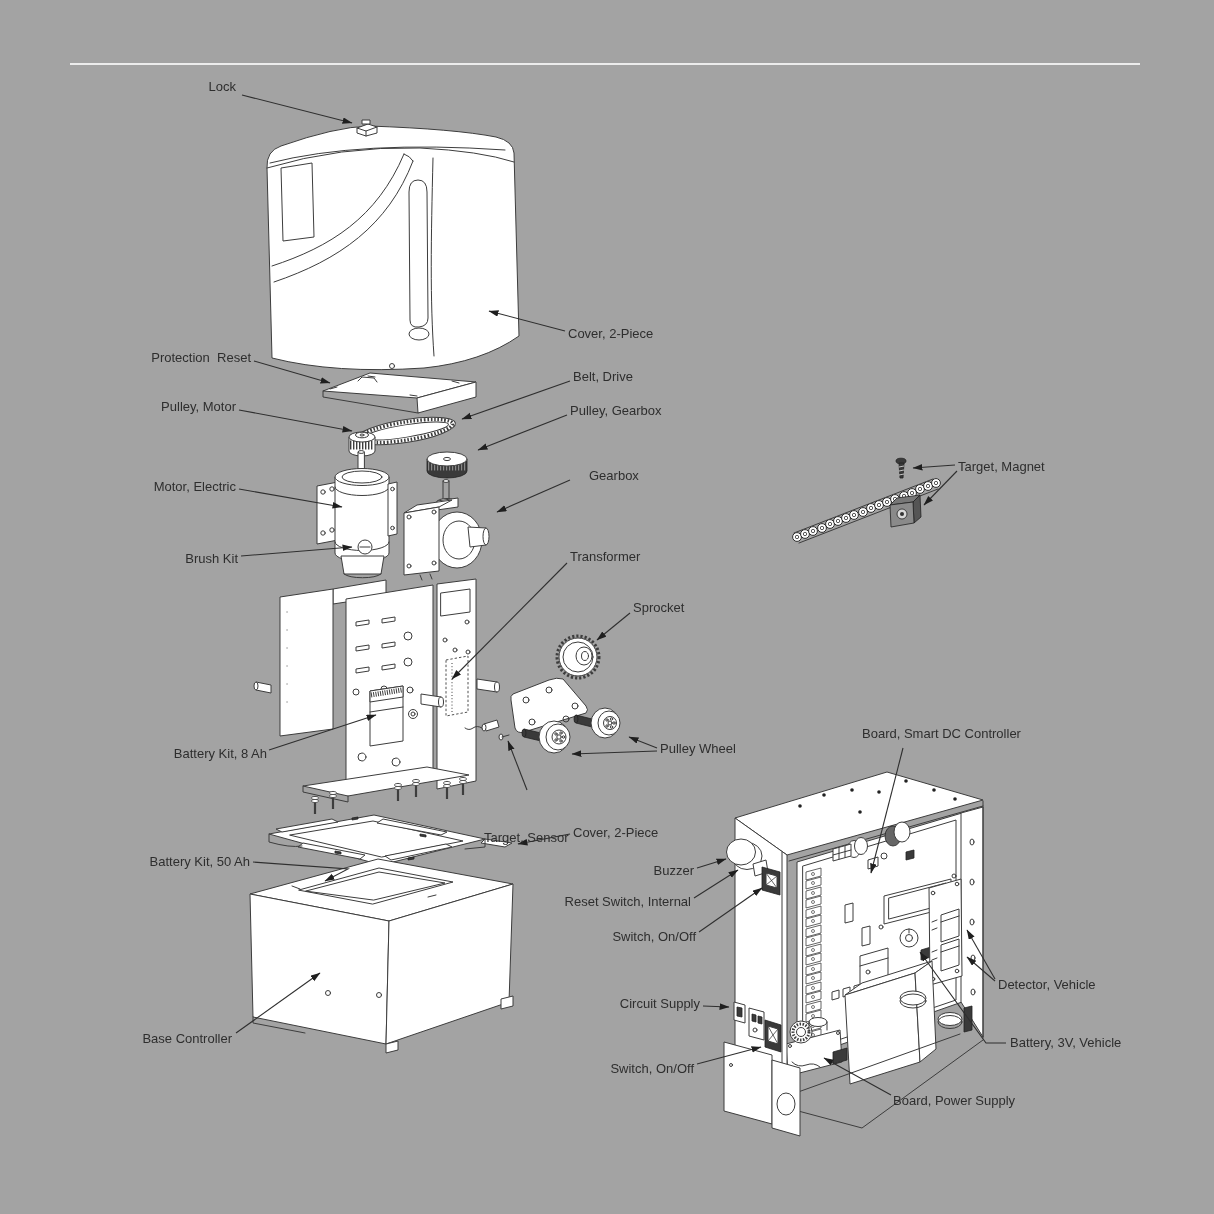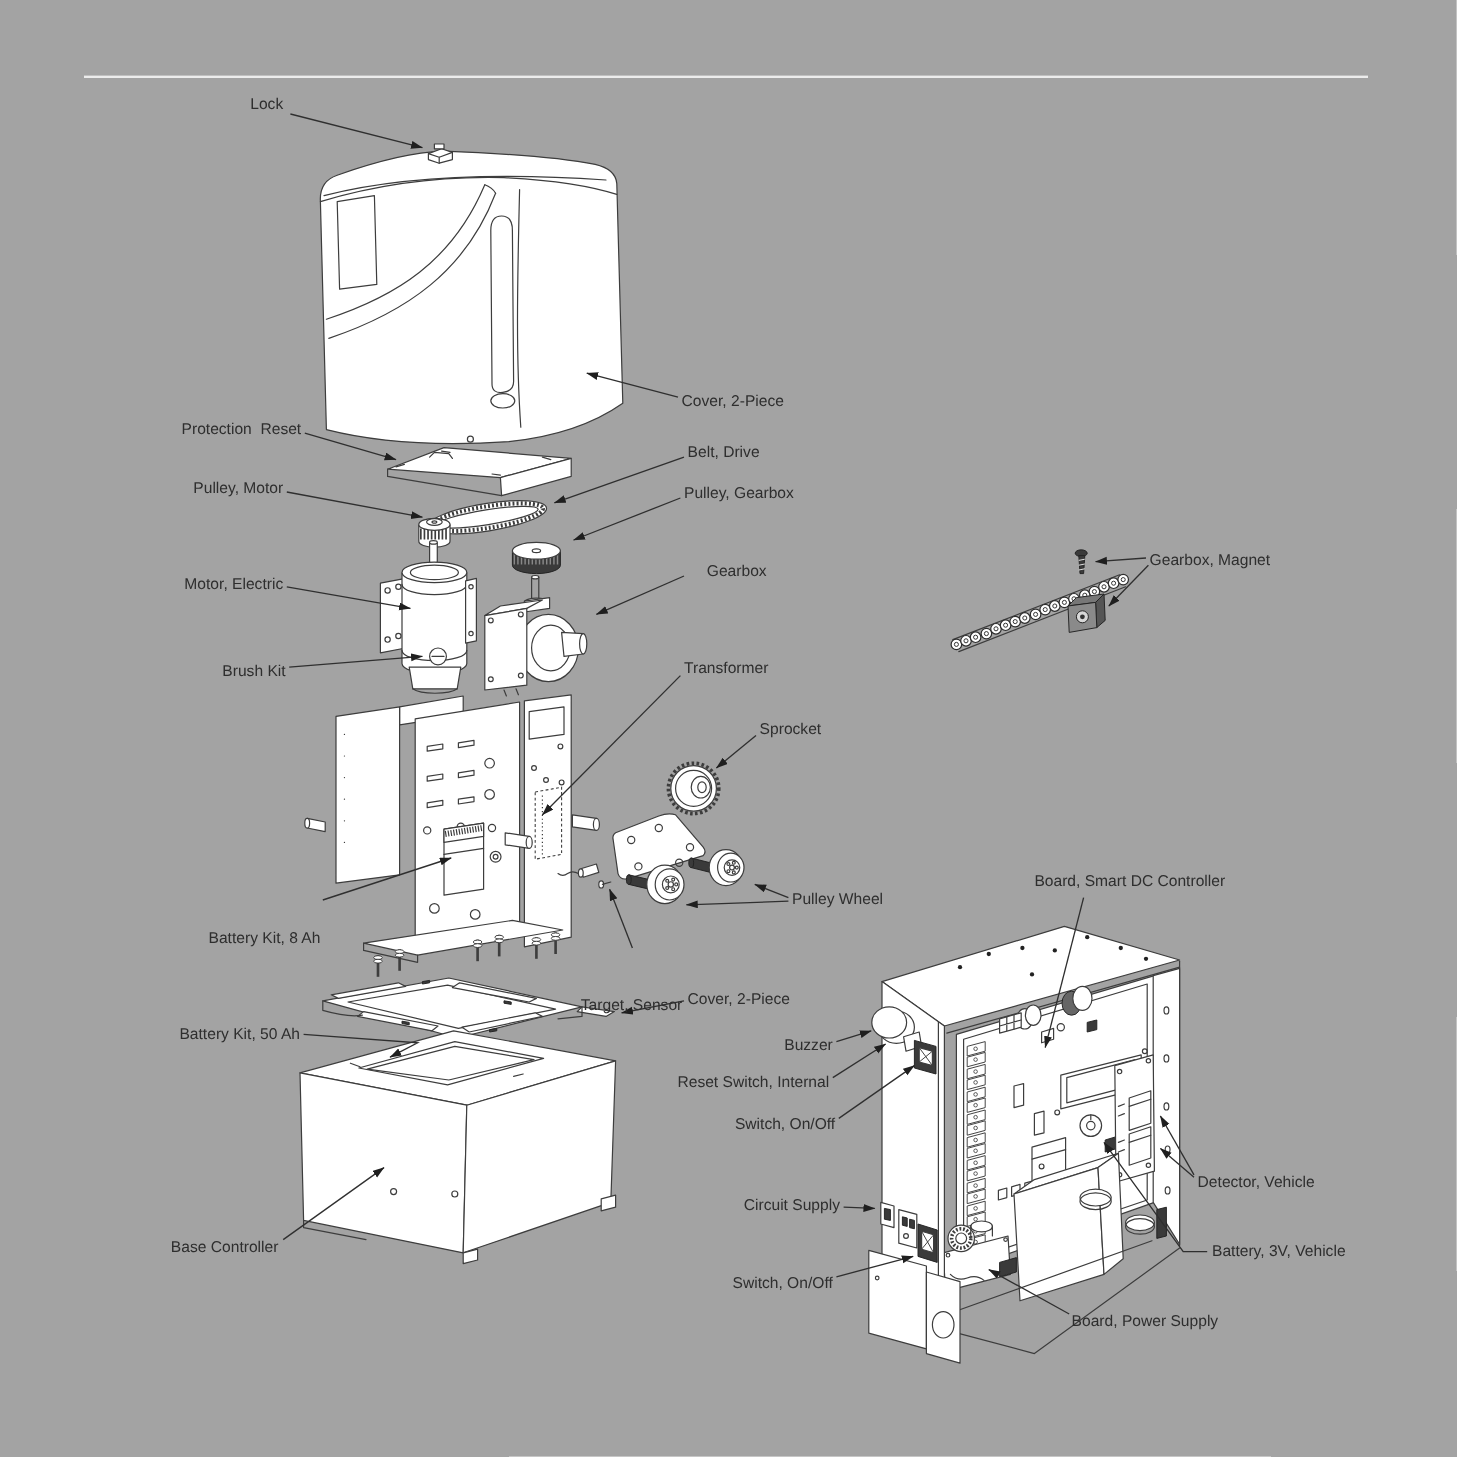--- a/index.html
+++ b/index.html
@@ -482,22 +482,22 @@
   <div class="lbl" style="left:568px;top:326px">Cover, 2-Piece</div>
   <div class="lbl r" style="left:251px;top:350px">Protection  Reset</div>
   <div class="lbl" style="left:573px;top:369px">Belt, Drive</div>
   <div class="lbl r" style="left:236px;top:399px">Pulley, Motor</div>
   <div class="lbl" style="left:570px;top:403px">Pulley, Gearbox</div>
   <div class="lbl r" style="left:236px;top:479px">Motor, Electric</div>
   <div class="lbl" style="left:589px;top:468px">Gearbox</div>
   <div class="lbl r" style="left:238px;top:551px">Brush Kit</div>
   <div class="lbl" style="left:570px;top:549px">Transformer</div>
   <div class="lbl" style="left:633px;top:600px">Sprocket</div>
-  <div class="lbl" style="left:958px;top:459px">Gearbox, Magnet</div>
-  <div class="lbl r" style="left:267px;top:774px">Battery Kit, 8 Ah</div>
+  <div class="lbl" style="left:958px;top:459px">Target, Magnet</div>
+  <div class="lbl r" style="left:267px;top:746px">Battery Kit, 8 Ah</div>
   <div class="lbl" style="left:660px;top:741px">Pulley Wheel</div>
   <div class="lbl" style="left:484px;top:830px">Target, Sensor</div>
   <div class="lbl" style="left:573px;top:825px">Cover, 2-Piece</div>
   <div class="lbl r" style="left:250px;top:854px">Battery Kit, 50 Ah</div>
   <div class="lbl r" style="left:232px;top:1031px">Base Controller</div>
   <div class="lbl" style="left:862px;top:726px">Board, Smart DC Controller</div>
   <div class="lbl r" style="left:694px;top:863px">Buzzer</div>
   <div class="lbl r" style="left:691px;top:894px">Reset Switch, Internal</div>
   <div class="lbl r" style="left:696px;top:929px">Switch, On/Off</div>
   <div class="lbl r" style="left:700px;top:996px">Circuit Supply</div>

